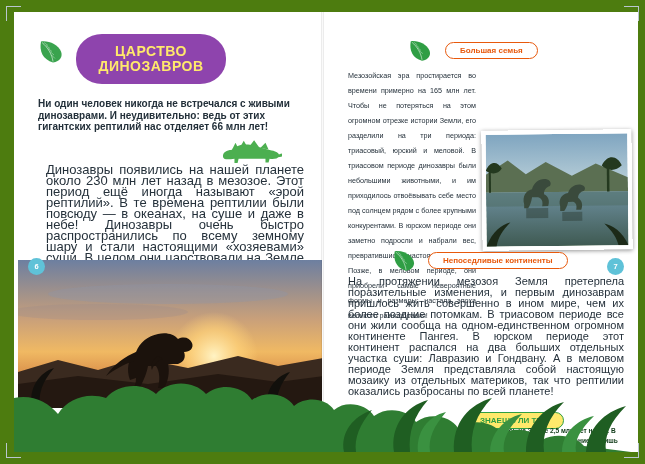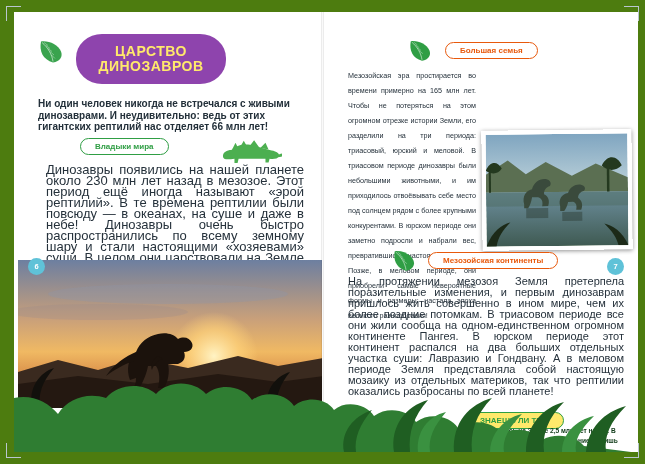--- a/index.html
+++ b/index.html
@@ -133,21 +133,20 @@
           <path d="M12 8 L20 14 M16 14 L24 20 M20 20 L28 26 M24 26 L32 33 M27 33 L34 40" stroke="#ffffff" stroke-width="1" opacity="0.7"></path>
         </g>
       </svg>
 
       <div class="title-badge">
         <div class="t1">ЦАРСТВО ДИНОЗАВРОВ</div>
       </div>
 
       <div class="intro">Ни один человек никогда не встречался с живыми динозаврами. И неудивительно: ведь от этих гигантских рептилий нас отделяет 66 млн лет!</div>
 
-      <div class="sub-badge">Владыки мира</div>
 
       <svg class="dino-green" viewBox="0 0 120 60">
         <g fill="#4caf50">
           <path d="M6 44 C4 36 12 30 22 30 C30 22 44 18 58 20 C72 22 84 28 96 30 C108 32 116 36 114 42 C112 47 104 48 96 47 L94 54 L88 54 L88 47 L36 47 L34 55 L28 55 L28 47 C18 48 8 50 6 44 Z"></path>
           <path d="M24 28 L30 16 L36 28 Z M38 26 L46 12 L54 26 Z M56 24 L66 11 L76 25 Z M78 26 L88 16 L94 29 Z"></path>
           <path d="M112 40 C118 36 126 36 130 38 C124 42 118 44 112 44 Z"></path>
         </g>
       </svg>
 
       <div class="body-left">Динозавры появились на нашей планете около 230 млн лет назад в мезозое. Этот период ещё иногда называют «эрой рептилий». В те времена рептилии были повсюду — в океанах, на суше и даже в небе! Динозавры очень быстро распространились по всему земному шару и стали настоящими «хозяевами» суши. В целом они царствовали на Земле на протяжении 165 млн лет, прежде чем стремительно вымерли около 66 млн лет назад.</div>
@@ -245,21 +244,21 @@
         </svg>
       </div>
 
       <svg class="leaf-orange2" viewBox="0 0 60 50">
         <g fill="#2f9e44">
           <path d="M30 48 C10 42 2 26 6 6 C22 4 40 12 46 26 C50 36 44 46 30 48 Z"></path>
           <path d="M8 8 C20 18 28 32 30 46" stroke="#ffffff" stroke-width="1.4" fill="none" opacity="0.8"></path>
           <path d="M12 8 L20 14 M16 14 L24 20 M20 20 L28 26 M24 26 L32 33" stroke="#ffffff" stroke-width="1" opacity="0.7"></path>
         </g>
       </svg>
-      <div class="r-badge b2">Мезозойская континенты</div>
+      <div class="r-badge b2">Непоседливые континенты</div>
 
       <div class="body-r2">На протяжении мезозоя Земля претерпела поразительные изменения, и первым динозаврам пришлось жить совершенно в ином мире, чем их более поздние потомкам. В триасовом периоде все они жили сообща на одном-единственном огромном континенте Пангея. В юрском периоде этот континент распался на два больших отдельных участка суши: Лавразию и Гондвану. А в меловом периоде Земля представляла собой настоящую мозаику из отдельных материков, так что рептилии оказались разбросаны по всей планете!</div>
 
       <div class="r-badge b3">ЗНАЕШЬ ЛИ ТЫ?</div>
       <div class="didyouknow">Первые люди появились на Земле 2,5 млн лет назад. В великих часовых планеты наше существование — лишь крупица, мы не сравнимы с эпохой владычества динозавров!</div>
 
       <div class="pagenum right">7</div>
     </div>
 
     <svg class="jungle" viewBox="0 0 617 150" preserveAspectRatio="none">

